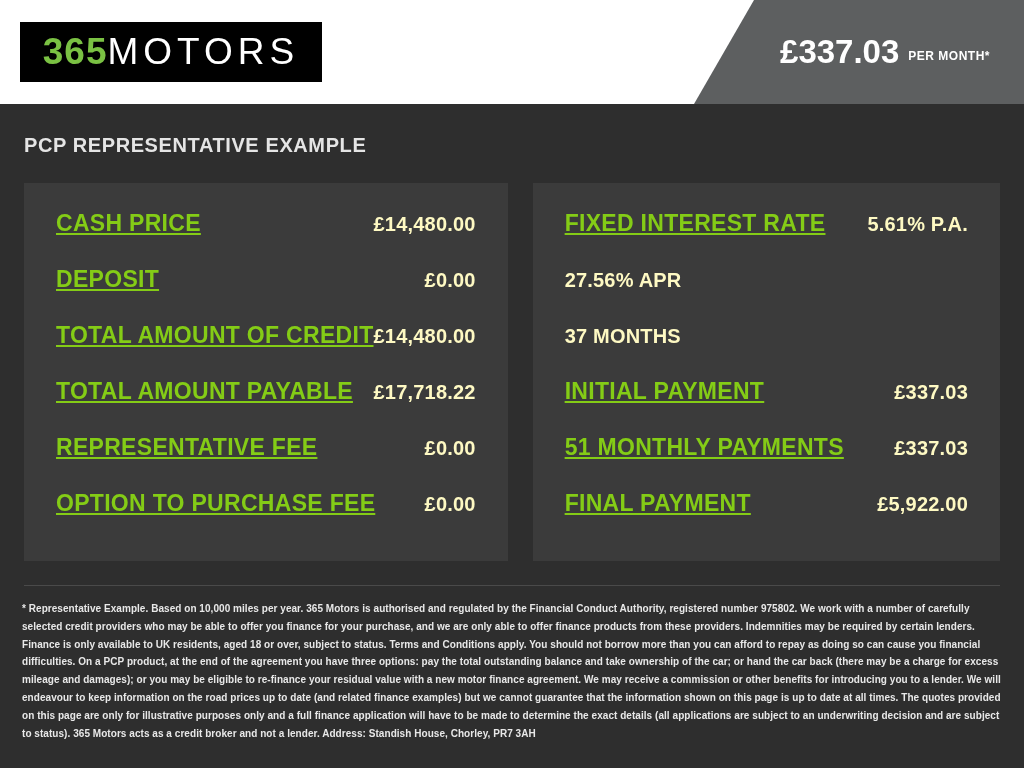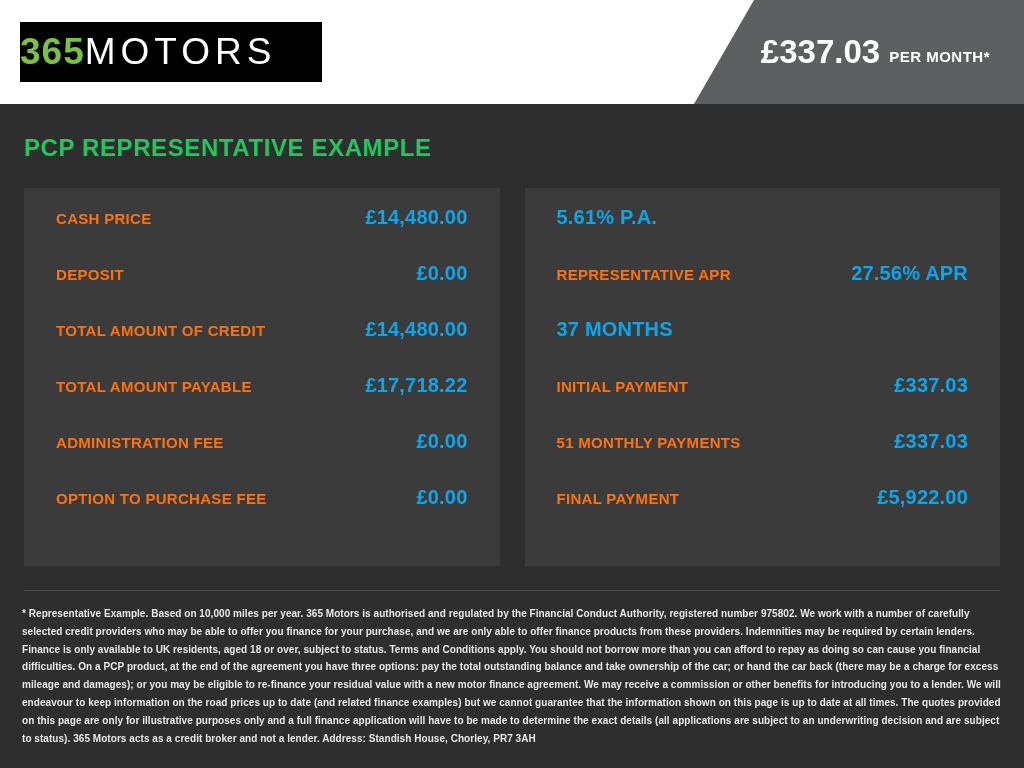--- a/index.html
+++ b/index.html
@@ -27,20 +27,21 @@
   }
   .logo-box {
     position: absolute;
     left: 20px;
     top: 22px;
     width: 302px;
     height: 60px;
     background: #000000;
     display: flex;
     align-items: center;
+    justify-content: center;
   }
   .logo-text {
     font-size: 37px;
     letter-spacing: 1px;
     font-weight: bold;
     color: #ffffff;
     white-space: nowrap;
   }
   .logo-text .num { color: #7ac143; }
   .logo-text .word { letter-spacing: 5px; font-weight: 400; }
@@ -60,35 +61,35 @@
     padding-right: 34px;
   }
   .price-main {
     color: #ffffff;
     font-size: 33px;
     font-weight: bold;
     letter-spacing: 0px;
   }
   .price-sub {
     color: #ffffff;
-    font-size: 15px;
+    font-size: 12px;
     font-weight: bold;
     letter-spacing: 0.5px;
     margin-left: 9px;
     position: relative;
     top: 4px;
   }
 
   
   .body-wrap {
     padding: 30px 24px 0 24px;
   }
   .section-title {
-    color: #22c55e;
-    font-size: 24px;
+    color: #e5e5e5;
+    font-size: 20px;
     font-weight: bold;
     letter-spacing: 0.6px;
     margin-bottom: 26px;
   }
 
   .panels {
     display: flex;
     gap: 25px;
   }
   .panel {
@@ -96,32 +97,34 @@
     flex: 1 1 0;
     padding: 18px 32px 24px 32px;
   }
   .row {
     display: flex;
     align-items: baseline;
     justify-content: space-between;
     height: 56px;
   }
   .row-label {
-    color: #f97316;
-    font-size: 15px;
+    color: #84cc16;
+    font-size: 23px;
     font-weight: bold;
     letter-spacing: 0.3px;
     white-space: nowrap;
+    text-decoration: underline;
   }
   .row-value {
-    color: #0ea5e9;
+    color: #fef9c3;
     font-size: 20px;
     font-weight: bold;
     letter-spacing: 0.2px;
     white-space: nowrap;
+    margin-top: 12px;
   }
 
   
   .divider {
     margin: 24px 0 0 0;
     height: 1px;
     background: #4a4a4a;
   }
   .footer {
     padding: 14px 22px 0 22px;
@@ -165,35 +168,35 @@
         </div>
         <div class="row">
           <span class="row-label">TOTAL AMOUNT OF CREDIT</span>
           <span class="row-value">£14,480.00</span>
         </div>
         <div class="row">
           <span class="row-label">TOTAL AMOUNT PAYABLE</span>
           <span class="row-value">£17,718.22</span>
         </div>
         <div class="row">
-          <span class="row-label">ADMINISTRATION FEE</span>
+          <span class="row-label">REPRESENTATIVE FEE</span>
           <span class="row-value">£0.00</span>
         </div>
         <div class="row">
           <span class="row-label">OPTION TO PURCHASE FEE</span>
           <span class="row-value">£0.00</span>
         </div>
       </div>
 
       <div class="panel">
         <div class="row">
+          <span class="row-label">FIXED INTEREST RATE</span>
           <span class="row-value">5.61% P.A.</span>
         </div>
         <div class="row">
-          <span class="row-label">REPRESENTATIVE APR</span>
           <span class="row-value">27.56% APR</span>
         </div>
         <div class="row">
           <span class="row-value">37 MONTHS</span>
         </div>
         <div class="row">
           <span class="row-label">INITIAL PAYMENT</span>
           <span class="row-value">£337.03</span>
         </div>
         <div class="row">

